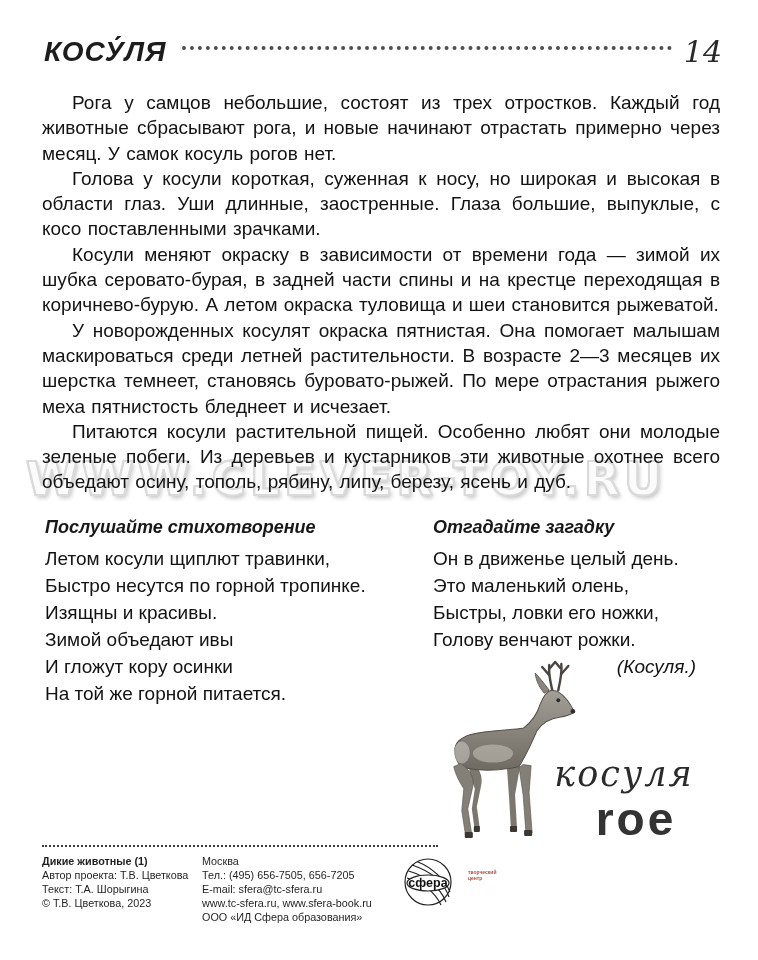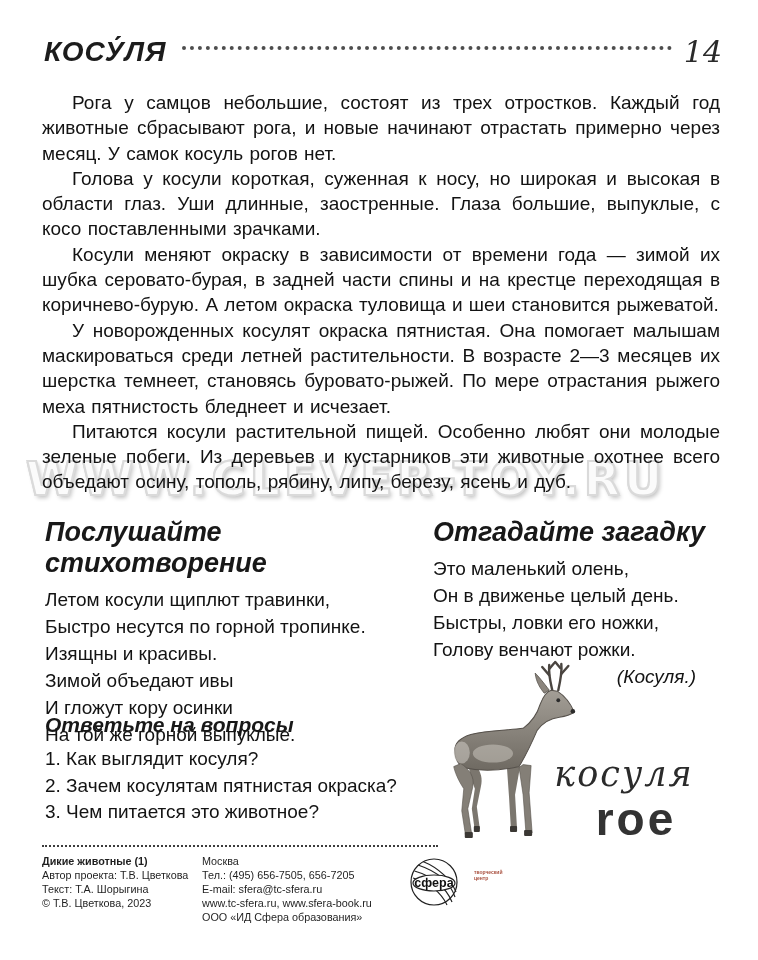--- a/index.html
+++ b/index.html
@@ -24,21 +24,21 @@
     font-family:"DejaVu Sans", sans-serif; font-weight:bold; font-size:47px; letter-spacing:4px;
     color:#fbfbfb; white-space:nowrap;
     -webkit-text-stroke:2px #dadada;
     text-shadow:-1px -1px 0 #dedede, 1px -1px 0 #dedede, -1px 1px 0 #d6d6d6, 2px 3px 4px #c4c4c4;
   }
 
   
   .columns { position:absolute; top:517px; left:45px; right:38px; display:flex; z-index:2; }
   .col-left { width:388px; }
   .col-right { flex:1; }
-  .section-heading { font-weight:bold; font-style:italic; font-size:27px; margin-bottom:7px; color:#181818; }
+  .section-heading { font-weight:bold; font-style:italic; font-size:18px; margin-bottom:7px; color:#181818; }
   .verse-line { font-size:19px; line-height:27px; }
   .riddle-answer { font-style:italic; font-size:19px; text-align:right; padding-right:24px; margin-top:3px; }
 
   
   .questions { position:absolute; top:713px; left:45px; width:410px; z-index:2; }
   .questions .section-heading { font-size:21px; margin-bottom:9px; }
   .question-line { font-size:19px; line-height:26.5px; }
 
   
   .deer { position:absolute; left:430px; top:660px; width:152px; height:186px; z-index:2; }
@@ -49,21 +49,21 @@
   .vocab-en { font-size:46px; font-weight:bold; letter-spacing:3px; color:#333333; line-height:1.02; margin-top:2px;padding-left:24px; }
   .vocab-tr { font-family:"DejaVu Serif", serif; font-size:40px; color:#222; line-height:1.1; margin-top:2px; }
 
   
   .footer { position:absolute; left:42px; top:845px; width:600px; z-index:2; }
   .footer-rule { width:396px; border-top:2.5px dotted #3c3c3c; height:0; margin-bottom:7px; }
   .footer-cols { display:flex; font-size:10.8px; line-height:14px; color:#1f1f1f; }
   .f-left { width:154px; }
   .f-title { font-weight:bold; }
   .f-center { width:180px; margin-left:6px; }
-  .logo-wrap { margin-left:26px; display:flex; align-items:flex-start; margin-top:2px;gap:11px; }
+  .logo-wrap { margin-left:20px; display:flex; align-items:flex-start; margin-top:2px;gap:11px; }
   .logo-caption { font-size:5px; line-height:5.5px; color:#a9503f; width:34px; margin-left:3px; margin-top:14px; font-weight:bold; }
 </style>
 </head>
 <body>
 
 <div class="page">
 
   <div class="header">
     <span class="title">КОСУ́ЛЯ</span>
     <span class="leader"></span>
@@ -81,38 +81,32 @@
   <div class="watermark">WWW.CLEVER-TOY.RU</div>
 
   <div class="columns">
     <div class="col-left">
       <div class="section-heading">Послушайте стихотворение</div>
       <div class="verse-line">Летом косули щиплют травинки,</div>
       <div class="verse-line">Быстро несутся по горной тропинке.</div>
       <div class="verse-line">Изящны и красивы.</div>
       <div class="verse-line">Зимой объедают ивы</div>
       <div class="verse-line">И гложут кору осинки</div>
-      <div class="verse-line">На той же горной выпуклые.</div>
+      <div class="verse-line">На той же горной питается.</div>
     </div>
     <div class="col-right">
       <div class="section-heading">Отгадайте загадку</div>
+      <div class="verse-line">Он в движенье целый день.</div>
       <div class="verse-line">Это маленький олень,</div>
-      <div class="verse-line">Он в движенье целый день.</div>
       <div class="verse-line">Быстры, ловки его ножки,</div>
       <div class="verse-line">Голову венчают рожки.</div>
       <div class="riddle-answer">(Косуля.)</div>
     </div>
   </div>
 
-  <div class="questions">
-    <div class="section-heading">Ответьте на вопросы</div>
-    <div class="question-line">1. Как выглядит косуля?</div>
-    <div class="question-line">2. Зачем косулятам пятнистая окраска?</div>
-    <div class="question-line">3. Чем питается это животное?</div>
-  </div>
 
   <svg class="deer" viewBox="0 0 150 185" xmlns="http://www.w3.org/2000/svg">
     <defs>
       <linearGradient id="deerGrad" x1="0" y1="0" x2="0" y2="1">
         <stop offset="0" stop-color="#a39e96"></stop>
         <stop offset="1" stop-color="#6f6a62"></stop>
       </linearGradient>
     </defs>
 
     <g stroke="#4a4540" stroke-width="2.4" fill="none" stroke-linecap="round">

